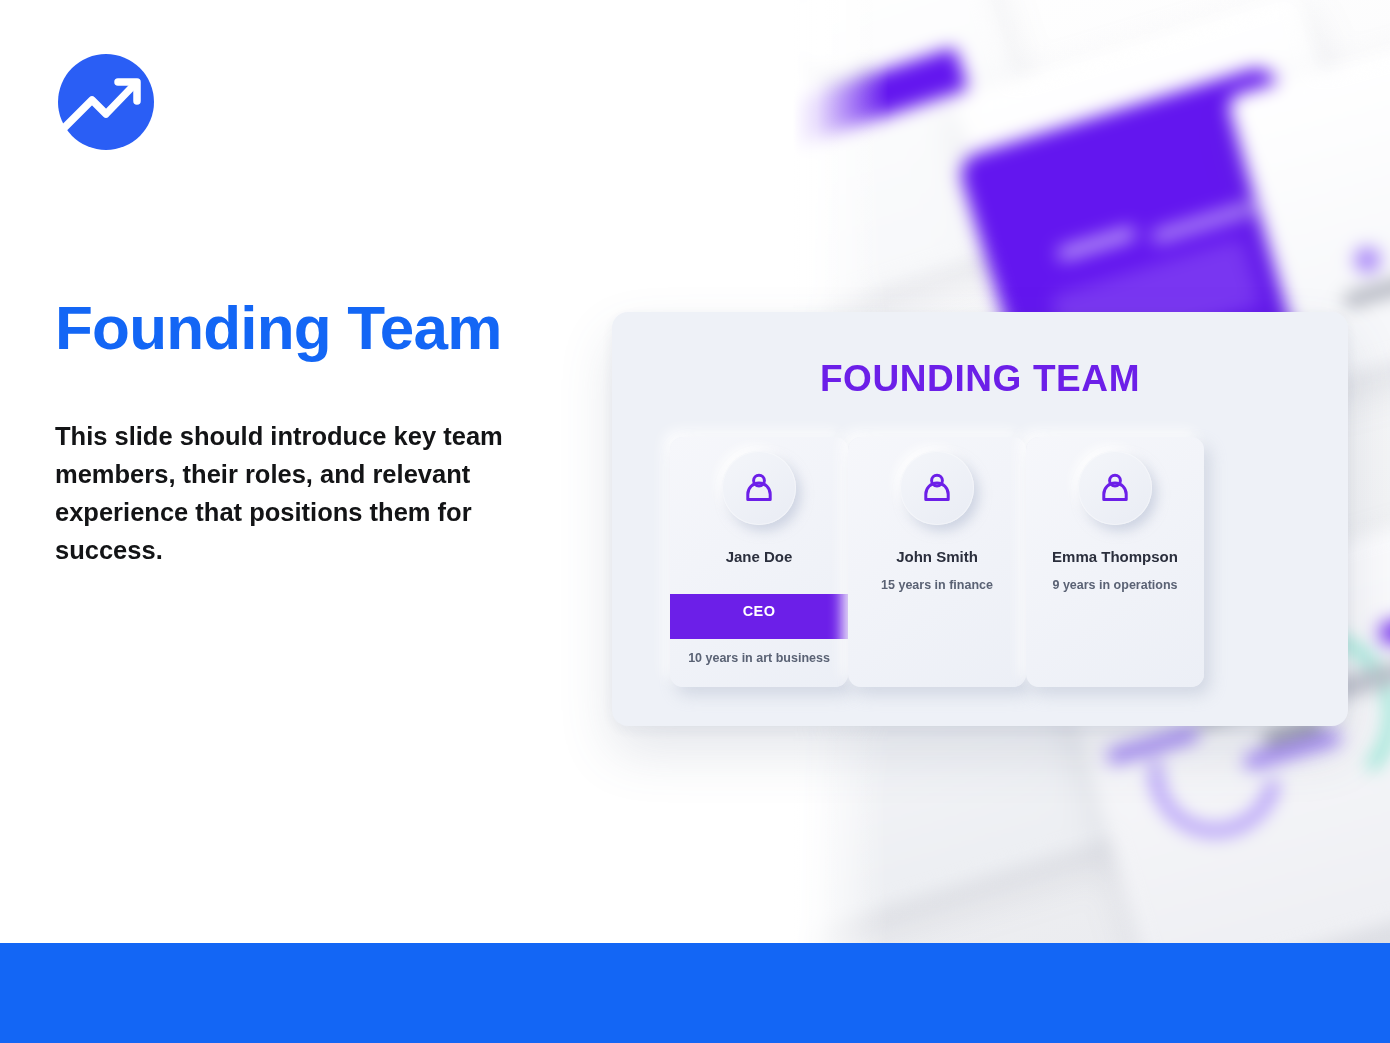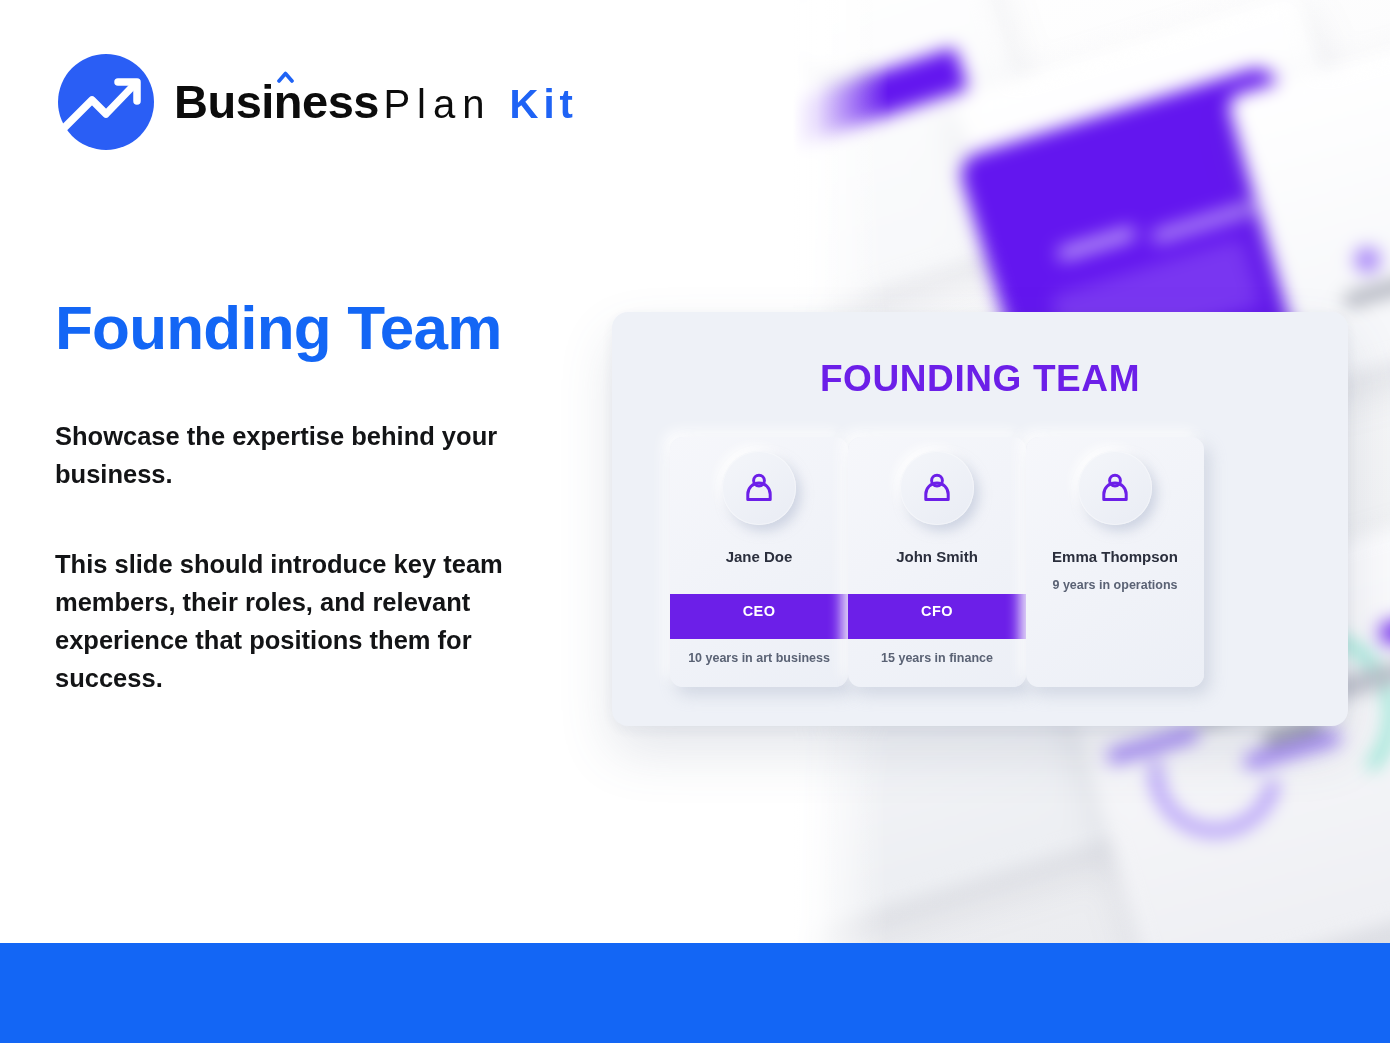--- a/index.html
+++ b/index.html
@@ -339,35 +339,25 @@
   <div class="left-col">
 
     <div class="logo">
       <span class="logo-mark">
         <svg viewBox="0 0 100 100" width="100" height="100">
           <circle cx="50" cy="50" r="48" fill="#2a5ef5"></circle>
           <path d="M8 76 L36 48 L50 62 L78 33" fill="none" stroke="#ffffff" stroke-width="7.5" stroke-linecap="round" stroke-linejoin="round"></path>
           <path d="M62 30 L81 30 L81 49" fill="none" stroke="#ffffff" stroke-width="7.5" stroke-linecap="round" stroke-linejoin="round"></path>
         </svg>
       </span>
-      <span class="logo-words">
-        <span class="logo-line1">Business</span>
-        <span class="logo-caret">
-          <svg viewBox="0 0 17 12" width="17" height="12">
-            <path d="M2 10 L8.5 2.5 L15 10" fill="none" stroke="#1f63f5" stroke-width="3.6" stroke-linecap="round" stroke-linejoin="round"></path>
-          </svg>
-        </span>
-        <span class="logo-line2"><span>Plan </span><span class="logo-kit">Kit</span></span>
-      </span>
     </div>
 
     <h1 class="headline">Founding Team</h1>
 
     <div class="body-copy">
-      <p>Showcase the expertise behind your business.</p>
       <p>This slide should introduce key team members, their roles, and relevant experience that positions them for success.</p>
     </div>
 
   </div>
 
   <div class="slide-card">
 
     <div class="slide-title">FOUNDING TEAM</div>
 
     <div class="members">
@@ -385,21 +375,20 @@
       </div>
 
       <div class="member-card">
         <span class="avatar">
           <svg viewBox="0 0 34 34">
             <circle cx="17" cy="9.6" r="5.4" fill="none" stroke="#6c1fe8" stroke-width="3"></circle>
             <path d="M5.8 28.4 v-5.2 a11.2 11.2 0 0 1 22.4 0 v5.2 z" fill="none" stroke="#6c1fe8" stroke-width="3" stroke-linejoin="round"></path>
           </svg>
         </span>
         <div class="member-name">John Smith</div>
-        <div class="member-role">CFO</div>
         <div class="member-exp">15 years in finance</div>
       </div>
 
       <div class="member-card">
         <span class="avatar">
           <svg viewBox="0 0 34 34">
             <circle cx="17" cy="9.6" r="5.4" fill="none" stroke="#6c1fe8" stroke-width="3"></circle>
             <path d="M5.8 28.4 v-5.2 a11.2 11.2 0 0 1 22.4 0 v5.2 z" fill="none" stroke="#6c1fe8" stroke-width="3" stroke-linejoin="round"></path>
           </svg>
         </span>

